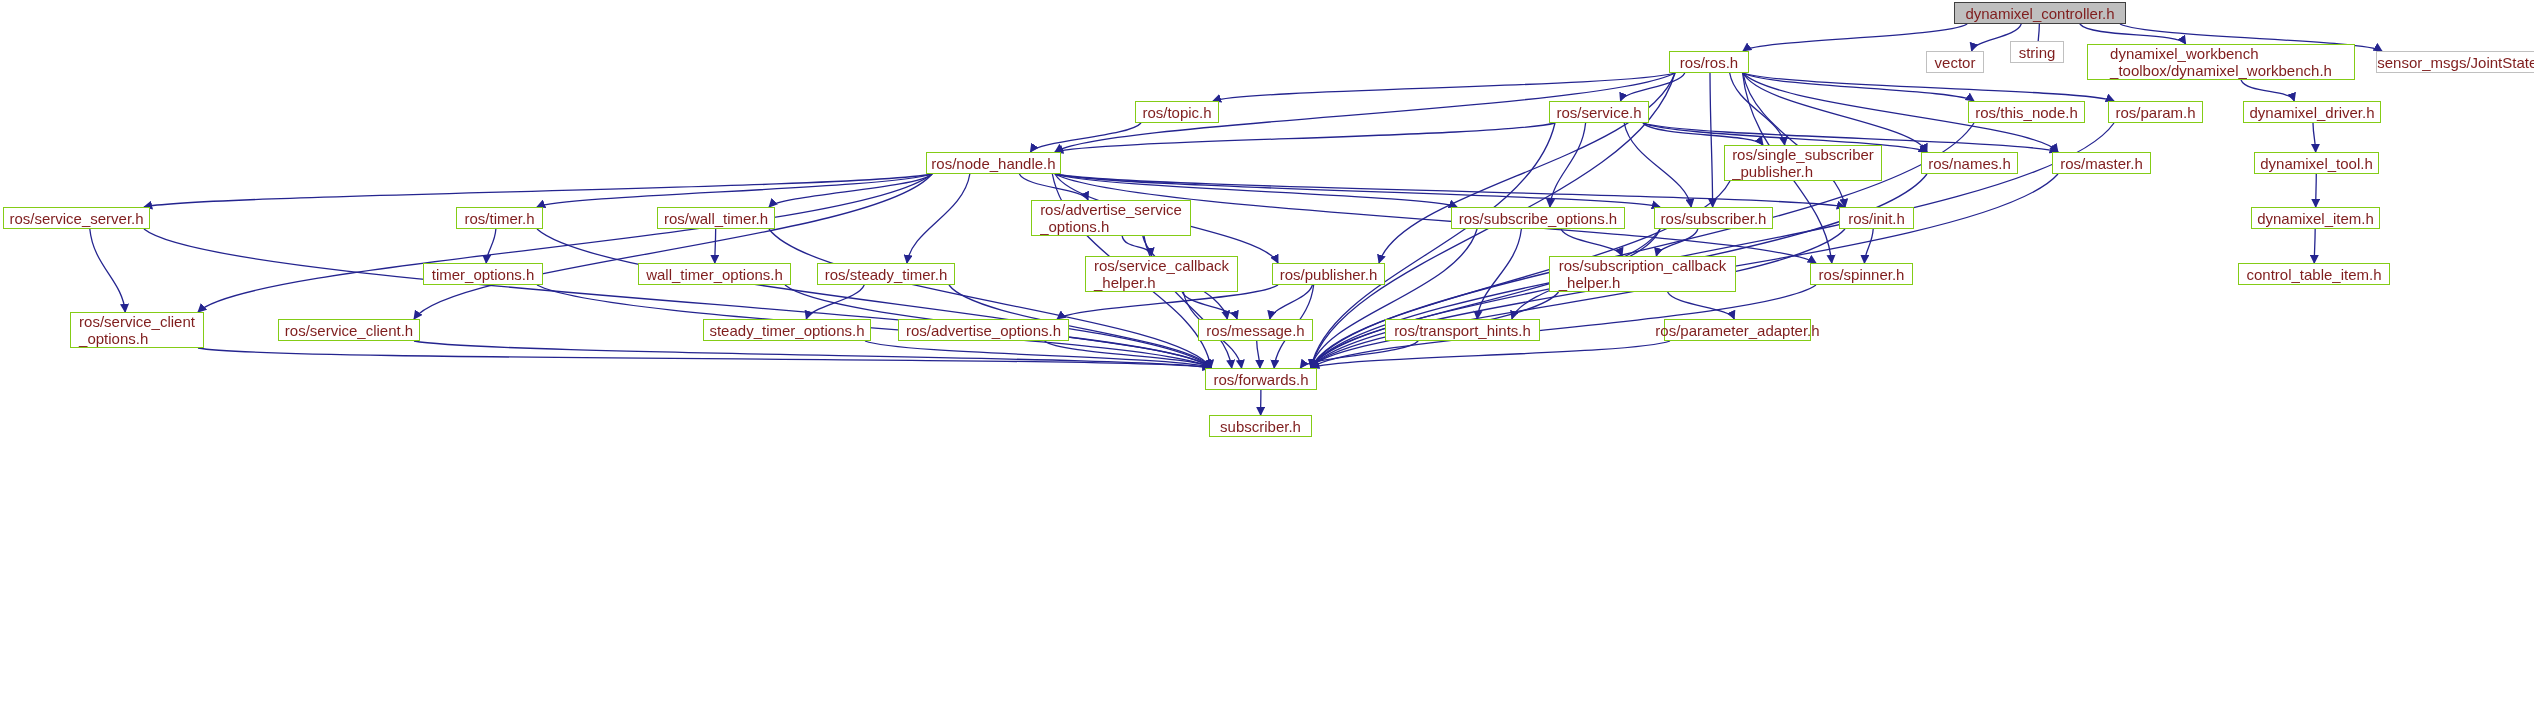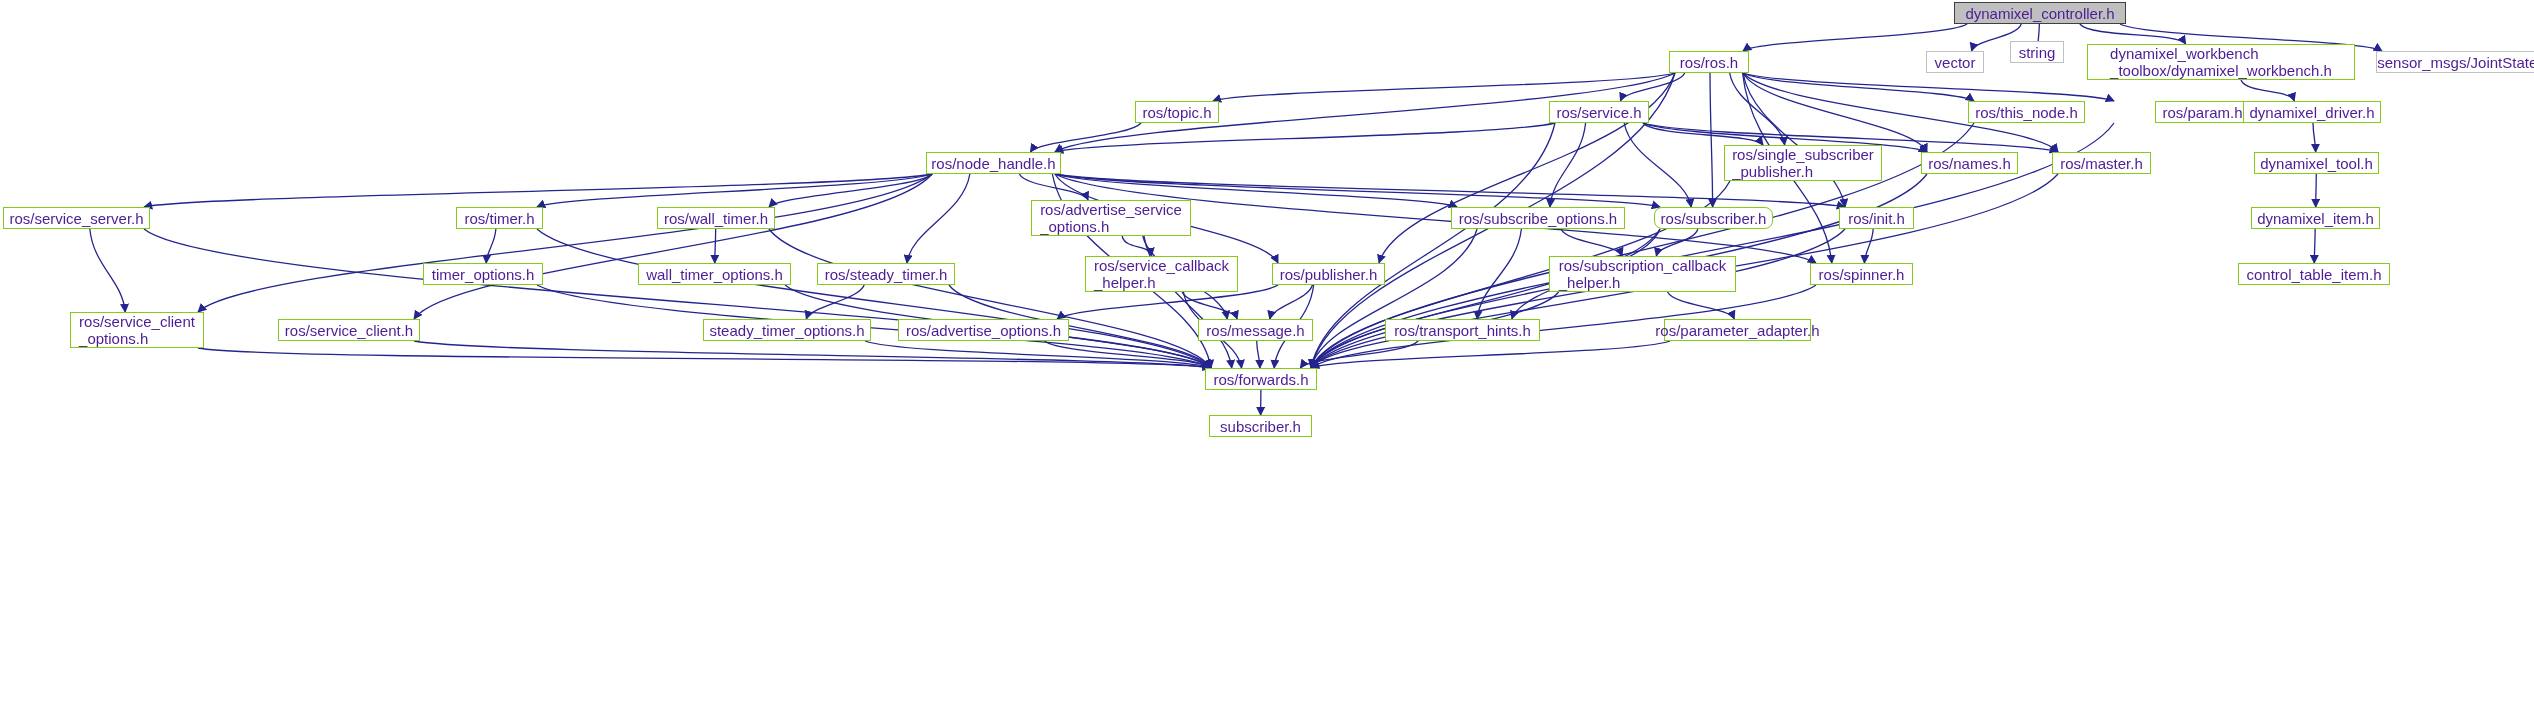--- a/index.html
+++ b/index.html
@@ -24,21 +24,21 @@
   }
   .node {
     position: absolute;
     box-sizing: border-box;
     display: flex;
     align-items: center;
     justify-content: center;
     text-align: center;
     background: #ffffff;
     border: 1px solid #c0c0c0;
-    color: #4c1d95;
+    color: #7f1d1d;
     font-size: 15px;
     line-height: 17px;
     white-space: pre;
     letter-spacing: 0px;
     z-index: 5;
   }
   .node.strong {
     border: 1px solid #84cc16;
   }
   .node.root {
@@ -152,35 +152,35 @@
       <div class="node root" style="left: 1954px; top: 2px; width: 172px; height: 22px;"><span class="lbl">dynamixel_controller.h</span></div>
       <div class="node strong" style="left: 1669px; top: 51px; width: 80px; height: 22px;"><span class="lbl">ros/ros.h</span></div>
       <div class="node " style="left: 1926px; top: 51px; width: 58px; height: 22px;"><span class="lbl">vector</span></div>
       <div class="node " style="left: 2010px; top: 41px; width: 54px; height: 22px;"><span class="lbl">string</span></div>
       <div class="node strong" style="left: 2087px; top: 44px; width: 268px; height: 36px;"><span class="lbl" style="white-space: pre; text-align: left;">dynamixel_workbench
 _toolbox/dynamixel_workbench.h</span></div>
       <div class="node " style="left: 2376px; top: 51px; width: 175px; height: 22px;"><span class="lbl">sensor_msgs/JointState.h</span></div>
       <div class="node strong" style="left: 1135px; top: 101px; width: 84px; height: 22px;"><span class="lbl">ros/topic.h</span></div>
       <div class="node strong" style="left: 1549px; top: 101px; width: 100px; height: 22px;"><span class="lbl">ros/service.h</span></div>
       <div class="node strong" style="left: 1968px; top: 101px; width: 117px; height: 22px;"><span class="lbl">ros/this_node.h</span></div>
-      <div class="node strong" style="left: 2108px; top: 101px; width: 95px; height: 22px; margin-left: 47px;"><span class="lbl">ros/param.h</span></div>
+      <div class="node strong" style="left: 2108px; top: 101px; width: 95px; height: 22px;"><span class="lbl">ros/param.h</span></div>
       <div class="node strong" style="left: 2243px; top: 101px; width: 138px; height: 22px;"><span class="lbl">dynamixel_driver.h</span></div>
       <div class="node strong" style="left: 926px; top: 152px; width: 135px; height: 22px;"><span class="lbl">ros/node_handle.h</span></div>
       <div class="node strong" style="left: 1724px; top: 145px; width: 158px; height: 36px;"><span class="lbl" style="white-space: pre; text-align: left;">ros/single_subscriber
 _publisher.h</span></div>
       <div class="node strong" style="left: 1921px; top: 152px; width: 97px; height: 22px;"><span class="lbl">ros/names.h</span></div>
       <div class="node strong" style="left: 2052px; top: 152px; width: 99px; height: 22px;"><span class="lbl">ros/master.h</span></div>
       <div class="node strong" style="left: 2254px; top: 152px; width: 125px; height: 22px;"><span class="lbl">dynamixel_tool.h</span></div>
       <div class="node strong" style="left: 3px; top: 207px; width: 147px; height: 22px;"><span class="lbl">ros/service_server.h</span></div>
       <div class="node strong" style="left: 456px; top: 207px; width: 87px; height: 22px;"><span class="lbl">ros/timer.h</span></div>
       <div class="node strong" style="left: 657px; top: 207px; width: 118px; height: 22px;"><span class="lbl">ros/wall_timer.h</span></div>
       <div class="node strong" style="left: 1031px; top: 200px; width: 160px; height: 36px;"><span class="lbl" style="white-space: pre; text-align: left;">ros/advertise_service
 _options.h</span></div>
       <div class="node strong" style="left: 1451px; top: 207px; width: 174px; height: 22px;"><span class="lbl">ros/subscribe_options.h</span></div>
-      <div class="node strong" style="left: 1654px; top: 207px; width: 119px; height: 22px; border-radius: 8px;"><span class="lbl">ros/subscriber.h</span></div>
+      <div class="node strong" style="left: 1654px; top: 207px; width: 119px; height: 22px;"><span class="lbl">ros/subscriber.h</span></div>
       <div class="node strong" style="left: 1839px; top: 207px; width: 75px; height: 22px;"><span class="lbl">ros/init.h</span></div>
       <div class="node strong" style="left: 2251px; top: 207px; width: 129px; height: 22px;"><span class="lbl">dynamixel_item.h</span></div>
       <div class="node strong" style="left: 423px; top: 263px; width: 120px; height: 22px;"><span class="lbl">timer_options.h</span></div>
       <div class="node strong" style="left: 638px; top: 263px; width: 153px; height: 22px;"><span class="lbl">wall_timer_options.h</span></div>
       <div class="node strong" style="left: 817px; top: 263px; width: 138px; height: 22px; text-align: right;"><span class="lbl">ros/steady_timer.h</span></div>
       <div class="node strong" style="left: 1085px; top: 256px; width: 153px; height: 36px;"><span class="lbl" style="white-space: pre; text-align: left;">ros/service_callback
 _helper.h</span></div>
       <div class="node strong" style="left: 1272px; top: 263px; width: 113px; height: 22px;"><span class="lbl">ros/publisher.h</span></div>
       <div class="node strong" style="left: 1549px; top: 256px; width: 187px; height: 36px;"><span class="lbl" style="white-space: pre; text-align: left;">ros/subscription_callback
 _helper.h</span></div>

